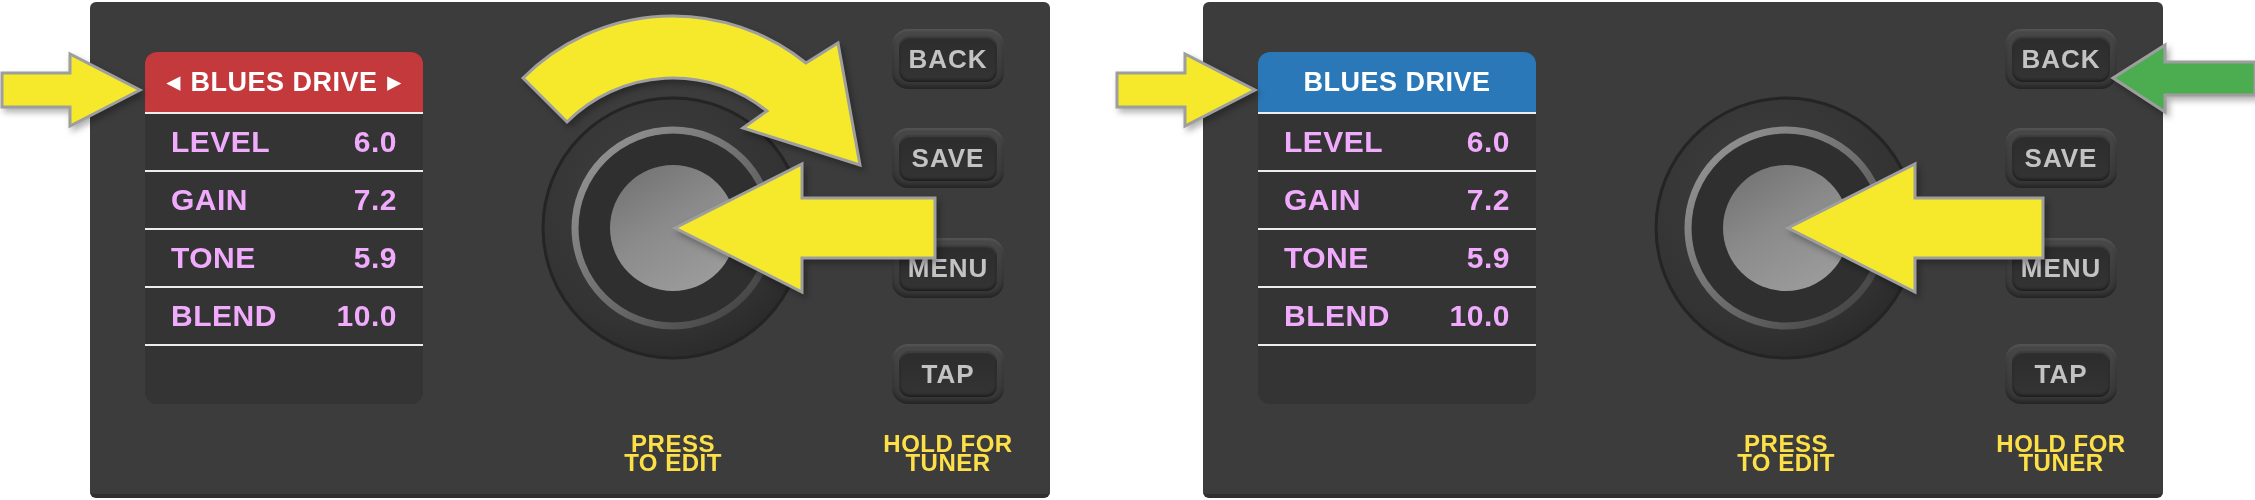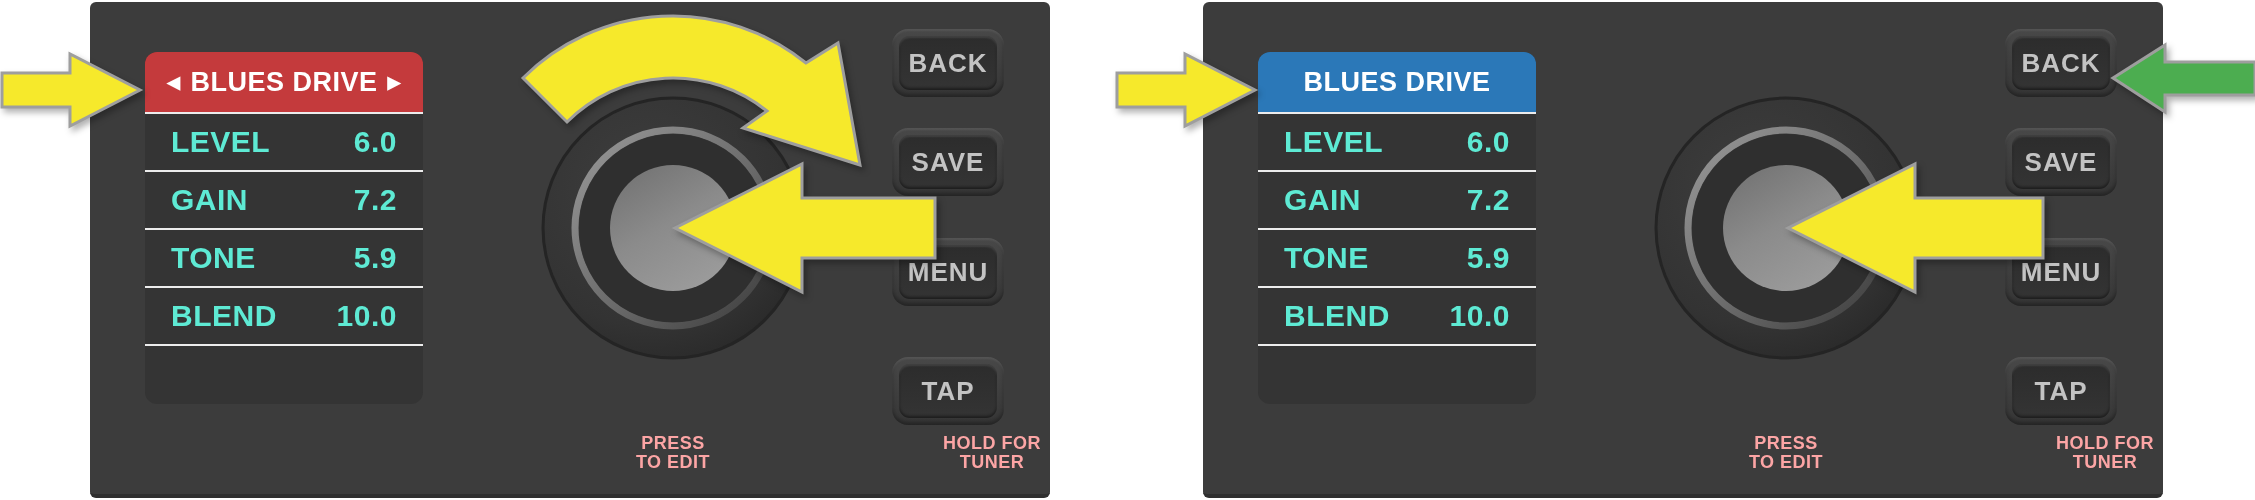--- a/index.html
+++ b/index.html
@@ -10,42 +10,42 @@
   .panel.left{left:90px;}
   .panel.right{left:1203px;}
 
   
   .screen{position:absolute;left:55px;top:50px;width:278px;height:352px;
     background:#343434;border-radius:12px;overflow:hidden;display:flex;flex-direction:column;}
   .screen-header{height:60px;border-bottom:2px solid #ececec;display:flex;align-items:center;
     justify-content:center;gap:10px;color:#ffffff;font-weight:bold;font-size:27px;letter-spacing:.5px;}
   .screen-header .nav{font-size:17px;line-height:1;}
   .prow{height:56px;border-bottom:2px solid #ececec;display:flex;align-items:center;
-    justify-content:space-between;padding:0 26px;color:#5eead4;font-weight:bold;font-size:30px;letter-spacing:.5px;}
+    justify-content:space-between;padding:0 26px;color:#f0abfc;font-weight:bold;font-size:30px;letter-spacing:.5px;}
   .screen-footer{flex:1;}
 
   
   .knob{position:absolute;left:413px;top:56px;width:340px;height:340px;}
 
   
-  .btn{position:absolute;left:802px;width:112px;height:68px;border-radius:16px;
+  .btn{position:absolute;left:802px;width:112px;height:60px;border-radius:16px;
     background:linear-gradient(180deg,#484848,#363636);
     box-shadow:inset 0 2px 2px rgba(255,255,255,.08), inset 0 -3px 4px rgba(0,0,0,.35);}
   .btn-inner{position:absolute;inset:7px;border-radius:11px;
     background:linear-gradient(180deg,#2c2c2c,#343434);
     box-shadow:inset 0 2px 2px rgba(255,255,255,.10), inset 0 -2px 3px rgba(0,0,0,.45);
     display:flex;align-items:center;justify-content:center;}
   .btn-inner span{color:#c3c3c3;font-weight:bold;font-size:26px;letter-spacing:1px;}
-  .btn.b1{top:27px}.btn.b2{top:126px}.btn.b3{top:236px}.btn.b4{top:355px}
-
-  
-  .hint{position:absolute;top:432px;text-align:center;color:#fca5a5;font-weight:bold;
-    font-size:18px;line-height:19px;letter-spacing:.5px;}
+  .btn.b1{top:27px}.btn.b2{top:126px}.btn.b3{top:236px}.btn.b4{top:342px}
+
+  
+  .hint{position:absolute;top:432px;text-align:center;color:#fde047;font-weight:bold;
+    font-size:24px;line-height:19px;letter-spacing:.5px;}
   .hint.knob-hint{left:493px;width:180px;}
-  .hint.tap-hint{left:792px;width:220px;}
+  .hint.tap-hint{left:748px;width:220px;}
 
   
   svg.anno{position:absolute;left:0;top:0;width:960px;height:492px;overflow:visible;
     pointer-events:none;z-index:6;}
   svg.anno path{stroke:#9e9e9e;stroke-width:3px;
     filter:drop-shadow(3px 4px 3px rgba(0,0,0,.30));}
 </style>
 </head>
 <body>
 

